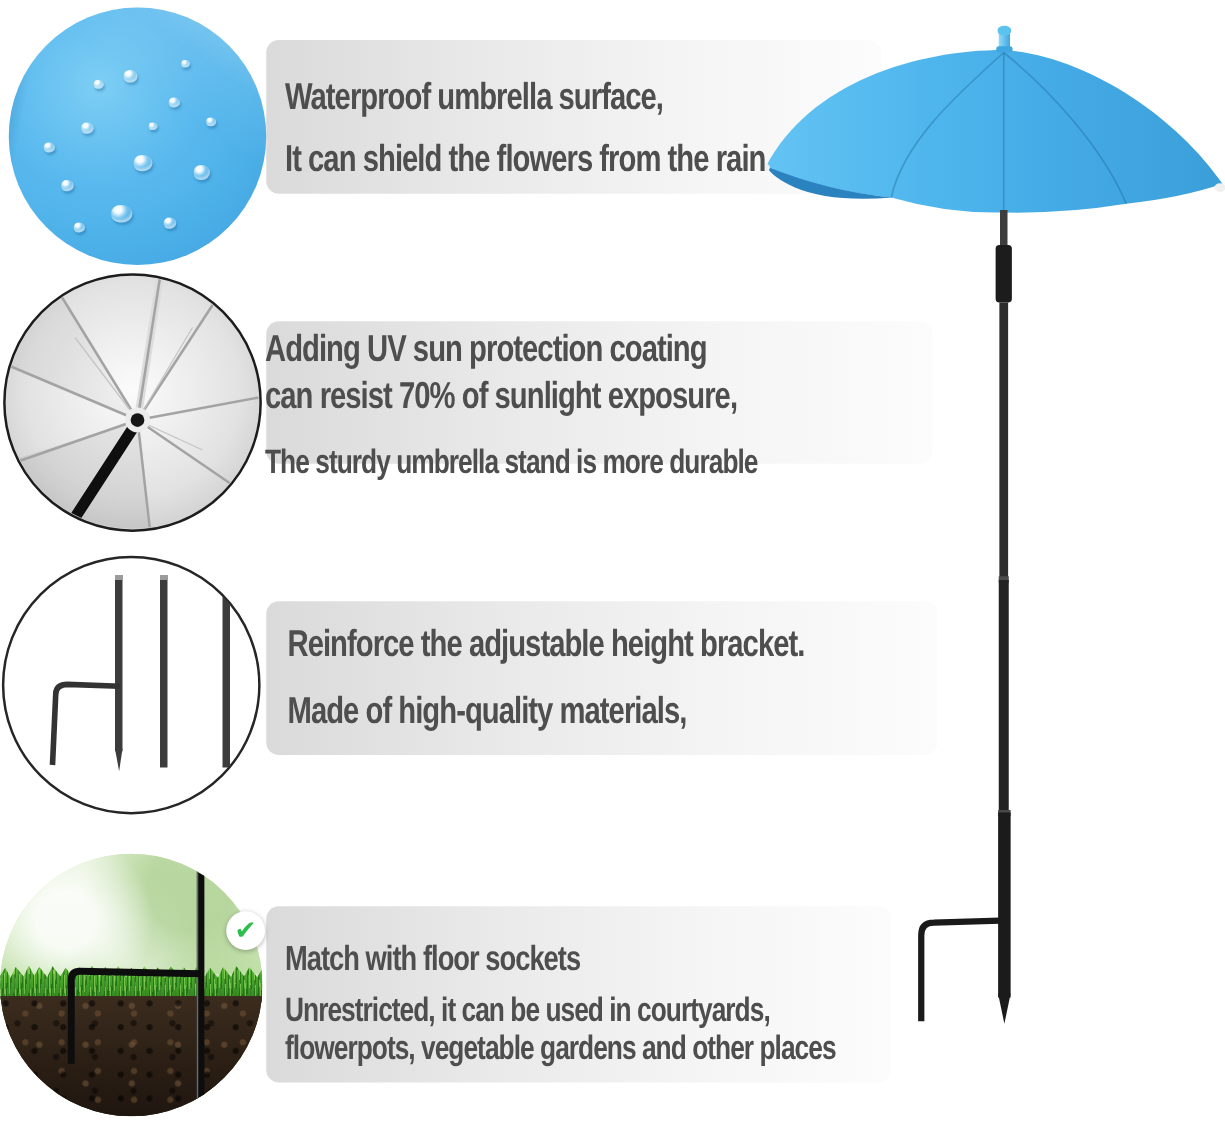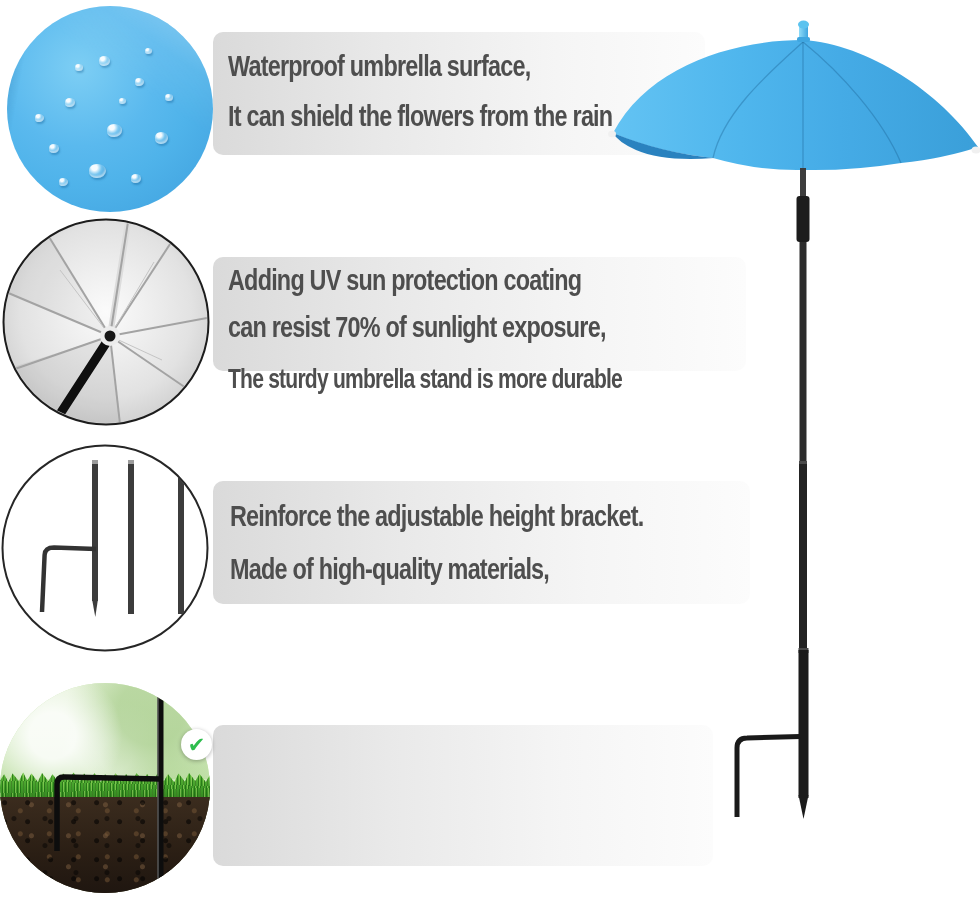--- a/index.html
+++ b/index.html
@@ -18,22 +18,22 @@
   #panel4{left:213px;top:725px;width:500px;height:141px;}
 
   
   .tblock{position:absolute;z-index:6;color:var(--text-gray);}
   .trow{white-space:nowrap;}
   .tline{display:inline-block;transform:scaleX(.78);transform-origin:0 0;
          font-weight:700;letter-spacing:-1px;color:var(--text-gray);}
   .lg{font-size:30px;line-height:36px;}
   .md{font-size:27px;line-height:30px;}
   .md2{font-size:28px;line-height:34px;}
-  #tb1{left:228px;top:48px;}   #tb1 .trow+.trow{margin-top:14px;}
-  #tb2{left:228px;top:262px;}  #tb2 .r2{margin-top:11px;} #tb2 .r3{margin-top:19px;}
+  #tb1{left:228px;top:60px;}   #tb1 .trow+.trow{margin-top:14px;}
+  #tb2{left:212px;top:262px;}  #tb2 .r2{margin-top:1px;} #tb2 .r3{margin-top:19px;}
   #tb3{left:230px;top:498px;}  #tb3 .trow+.trow{margin-top:17px;}
   #tb4{left:228px;top:750px;}  #tb4 .r2{margin-top:9px;} #tb4 .r3{margin-top:0px;}
 
   
   .circle{position:absolute;border-radius:50%;z-index:3;}
   
   #circ1{left:7px;top:6px;width:206px;height:206px;overflow:hidden;
     background:radial-gradient(circle at 35% 30%,#7dcef4 0%,#5ab9ee 40%,var(--droplet-blue) 60%,#3e9fdd 100%);}
   #circ1 .sheen{position:absolute;inset:0;border-radius:50%;
     background:linear-gradient(215deg,rgba(255,255,255,.4) 0%,rgba(255,255,255,.08) 22%,transparent 38%),
@@ -226,14 +226,19 @@
     <div class="trow"><span class="tline lg">Adding UV sun protection coating</span></div>
     <div class="trow r2"><span class="tline lg">can resist 70% of sunlight exposure,</span></div>
     <div class="trow r3"><span class="tline md">The sturdy umbrella stand is more durable</span></div>
   </div>
 
   <div class="tblock" id="tb3">
     <div class="trow"><span class="tline lg">Reinforce the adjustable height bracket.</span></div>
     <div class="trow"><span class="tline lg">Made of high-quality materials,</span></div>
   </div>
 
+  <div class="tblock" id="tb4">
+    <div class="trow"><span class="tline md2">Match with floor sockets</span></div>
+    <div class="trow r2"><span class="tline md">Unrestricted, it can be used in courtyards,</span></div>
+    <div class="trow r3"><span class="tline md">flowerpots, vegetable gardens and other places</span></div>
+  </div>
 
 </div>
 
 </body></html>

